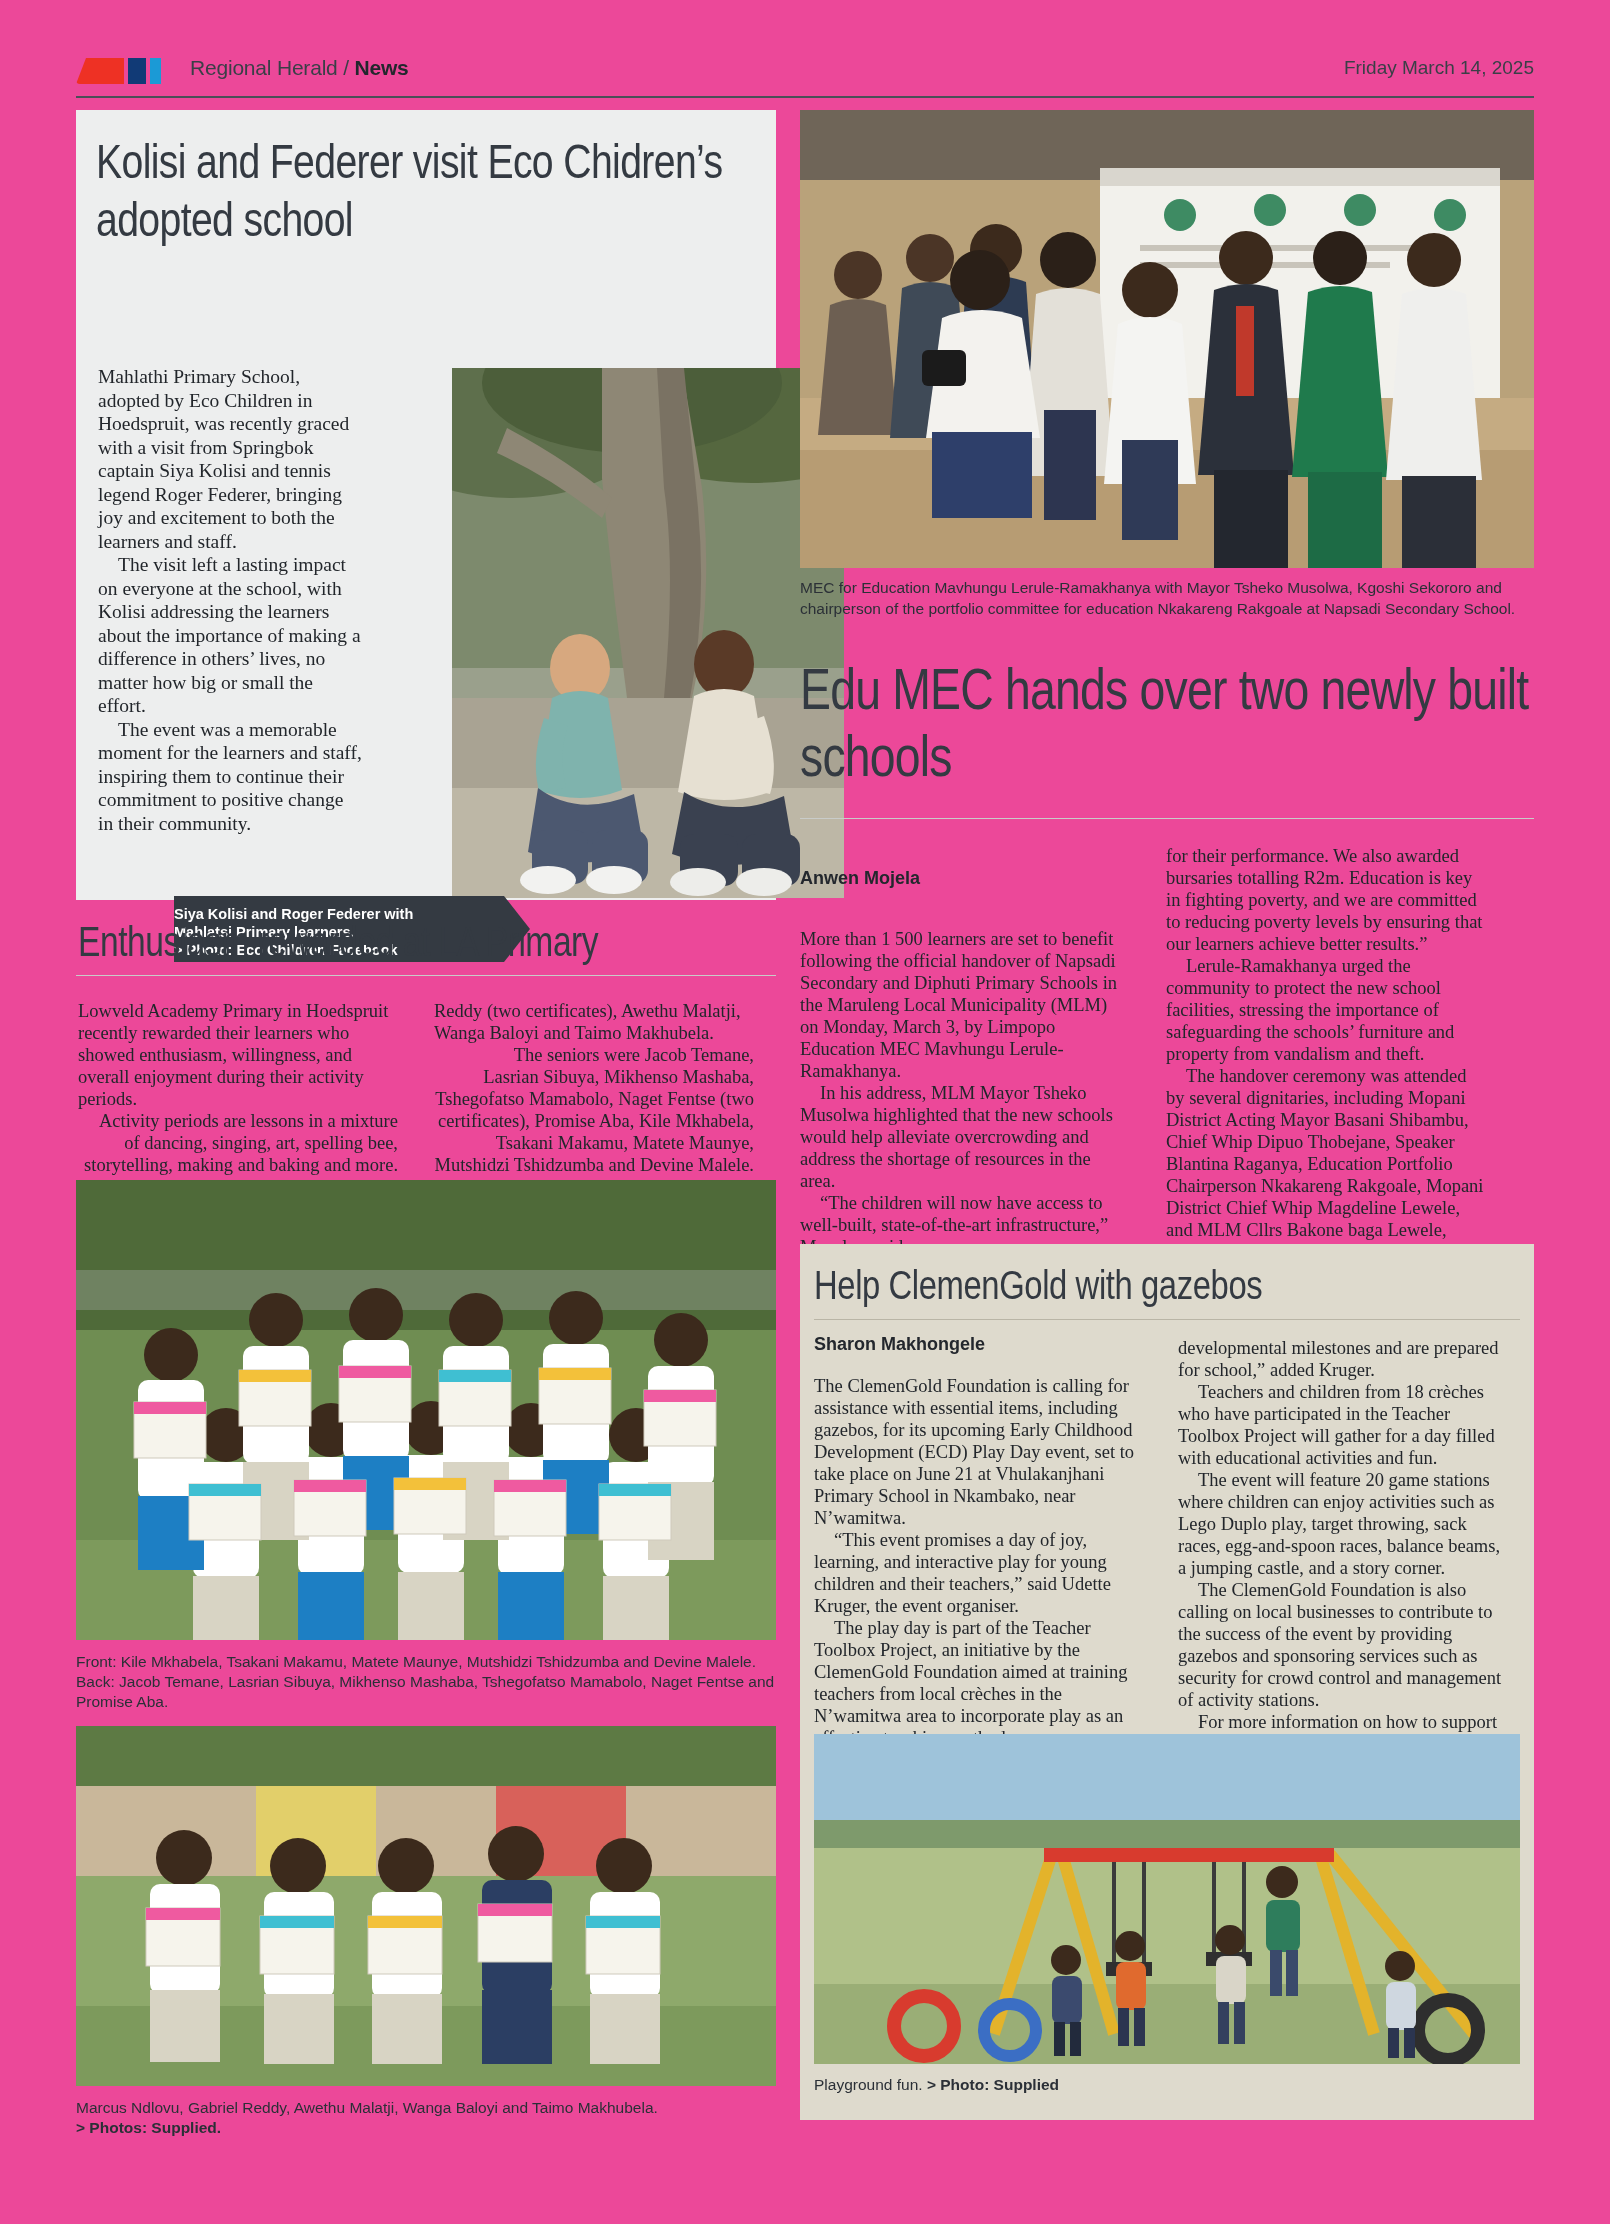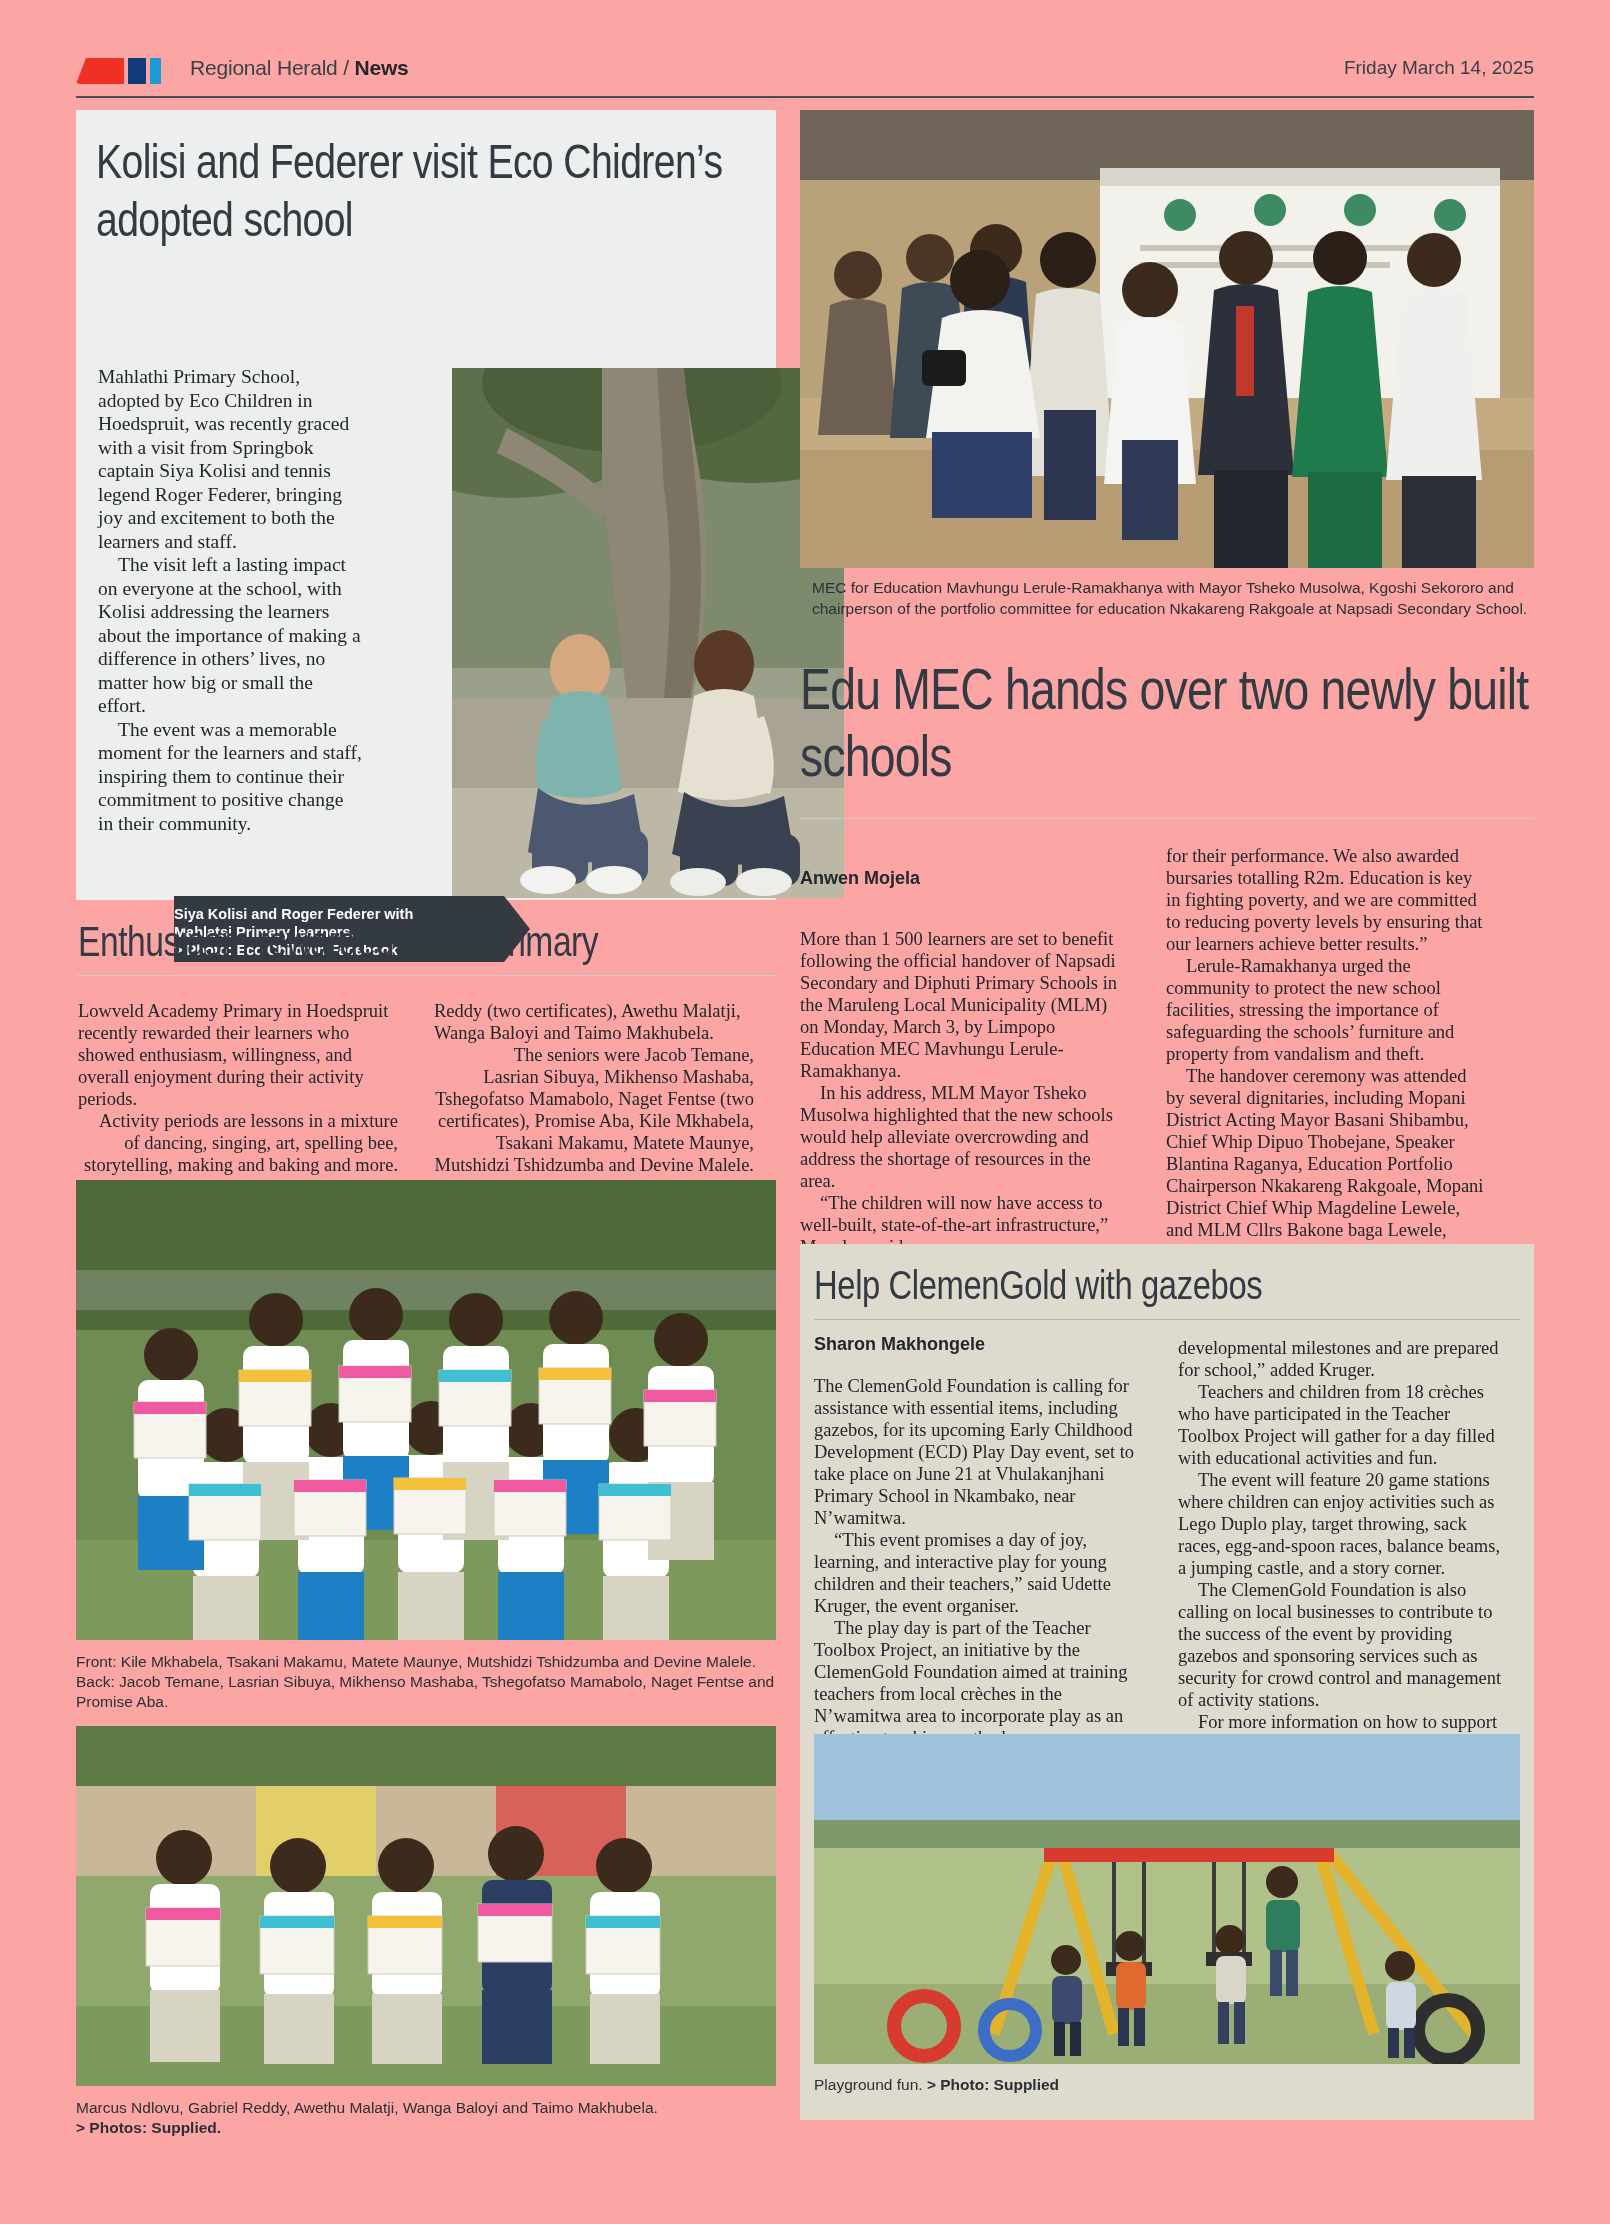--- a/index.html
+++ b/index.html
@@ -6,21 +6,21 @@
   html, body {
     width: 1610px;
     height: 2224px;
     background: #ffffff;
     font-family: "Liberation Serif", serif;
   }
   .page {
     position: relative;
     width: 1610px;
     height: 2224px;
-    background: #fca5a5;
+    background: #ec4899;
     overflow: hidden;
   }
 
   
   .masthead {
     position: absolute;
     left: 76px; top: 56px;
     width: 1458px; height: 42px;
     border-bottom: 2px solid #4a4f57;
   }
@@ -136,21 +136,21 @@
   
   .mec-photo {
     position: absolute; left: 800px; top: 110px;
     width: 734px; height: 458px;
     background: linear-gradient(#c9ae7a, #9c8a63);
     overflow: hidden;
   }
   .mec-cap {
     position: absolute; left: 800px; top: 578px; width: 734px;
     font-family: "Liberation Sans", sans-serif;
-    font-size: 15.5px; line-height: 20.5px; color: #2b3037; margin-left: 12px;
+    font-size: 15.5px; line-height: 20.5px; color: #2b3037;
   }
   .mec-head {
     position: absolute; left: 800px; top: 655px; width: 920px;
     font-family: "Liberation Sans Narrow", "Liberation Sans", sans-serif;
     font-size: 58px; line-height: 67px; color: #343a42; font-weight: 400;
     letter-spacing: -1px;
     transform: scaleX(0.80); transform-origin: left top;
   }
   .mec-rule { position: absolute; left: 800px; top: 818px; width: 734px; height: 1px; background: #c9ccc9; }
   .mec-byline {

